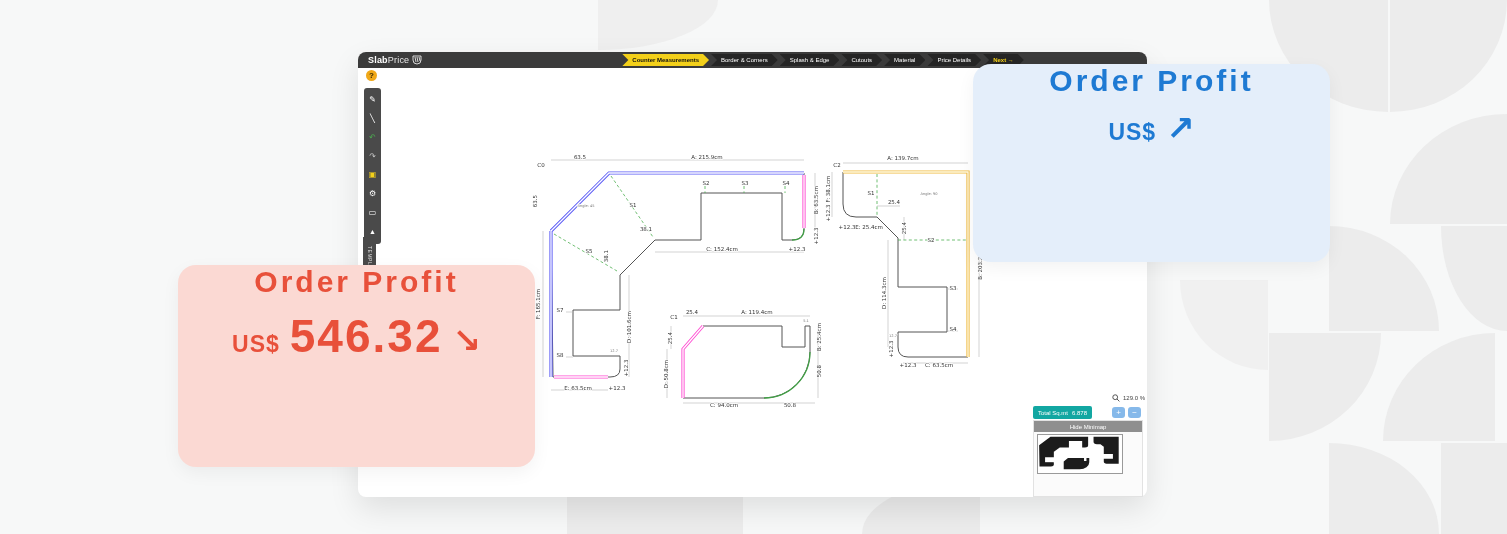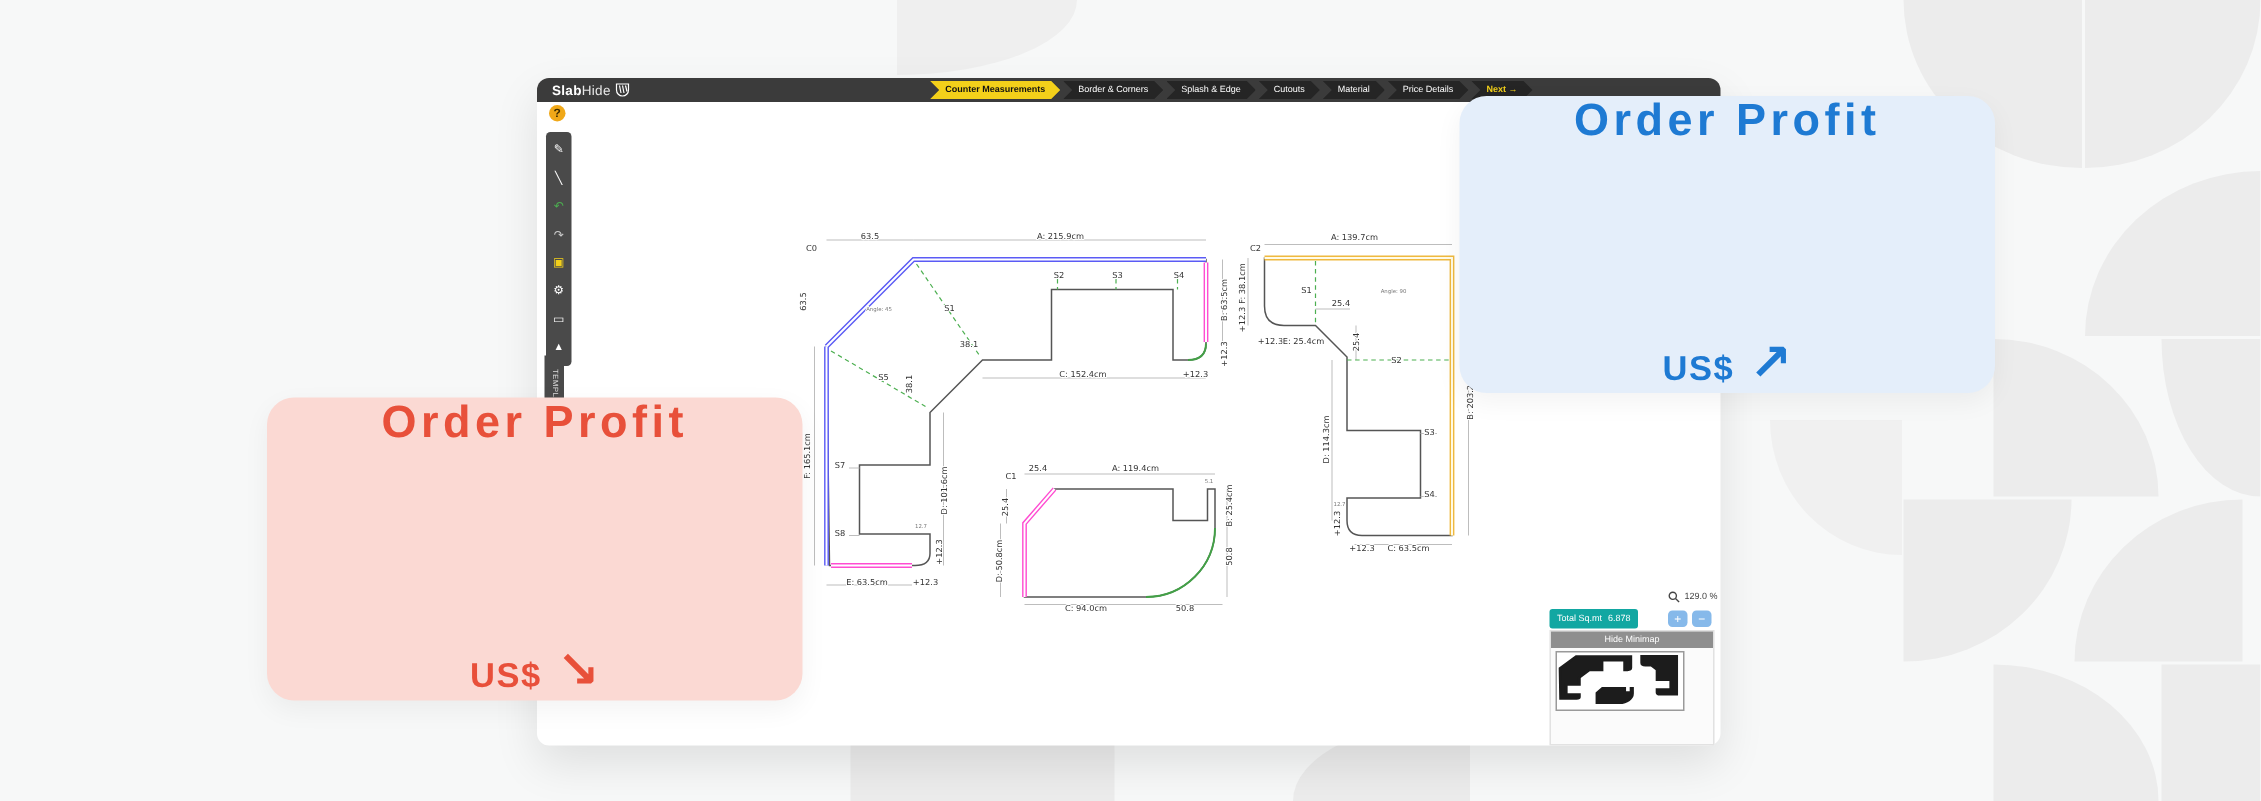--- a/index.html
+++ b/index.html
@@ -52,21 +52,21 @@
         border-radius:3px;color:#fff;font-size:8px;line-height:10px;text-align:center;padding:0;}
   .minimap{position:absolute;left:1033px;top:420px;width:110px;height:77px;background:#fbfbfb;
            border:1px solid #e2e2e2;box-sizing:border-box;}
   .mm-head{height:11px;background:#8f8f8f;color:#fff;font-size:6px;display:flex;
            align-items:center;justify-content:center;}
   .mm-box{position:absolute;left:3px;top:13px;width:84px;height:38px;background:#fff;
           border:1px solid #9a9a9a;}
 
   
   .card{position:absolute;border-radius:18px;display:flex;flex-direction:column;
-        align-items:center;justify-content:space-between;z-index:5;box-shadow:0 6px 18px rgba(0,0,0,.05);}
+        align-items:center;justify-content:flex-start;z-index:5;box-shadow:0 6px 18px rgba(0,0,0,.05);}
   .card .t1{font-size:30px;font-weight:bold;letter-spacing:3px;}
   .card .t2{display:flex;align-items:baseline;gap:10px;margin-top:10px;font-weight:bold;}
   .card .cur{font-size:23px;letter-spacing:1px;}
   .card .amt{font-size:46px;letter-spacing:2px;}
   .card .arr{font-size:34px;font-weight:bold;}
   .card.red{left:178px;top:265px;width:357px;height:202px;background:#fbd9d3;color:#e8503a;}
   .card.blue{left:973px;top:64px;width:357px;height:198px;background:#e4eefa;color:#1e7ad3;}
 </style>
 </head>
 <body>
@@ -85,21 +85,21 @@
   <div class="tile q-tr" style="left:1329px;top:443px;width:110px;height:91px;"></div>
   <div class="tile" style="left:1441px;top:443px;width:66px;height:91px;"></div>
   <div class="tile q-bl" style="left:1180px;top:280px;width:88px;height:90px;background:#f0f0f0;"></div>
 </div>
 
 <div class="app">
 
   <div class="topbar">
     <div class="logo">
       <b>Slab</b>
-        <span class="lt">Hide</span>
+        <span class="lt">Price</span>
       <svg width="10" height="10" viewBox="0 0 10 10">
         <path d="M1,1 L9,1 L9,5 A4,4 0 0 1 1,5 Z" fill="none" stroke="#fff" stroke-width="0.8"></path>
         <path d="M3,2 L4,7 M5,2 L6,7 M7,2 L8,6" stroke="#fff" stroke-width="0.8"></path>
       </svg>
     </div>
     <div class="nav">
       <div class="chev active">Counter Measurements</div>
       <div class="chev">Border &amp; Corners</div>
       <div class="chev">Splash &amp; Edge</div>
       <div class="chev">Cutouts</div>
@@ -240,20 +240,21 @@
       <use href="#shape-mid" fill="#1c1c1c" stroke="#1c1c1c" stroke-width="10"></use>
       <use href="#shape-right" fill="#1c1c1c" stroke="#1c1c1c" stroke-width="10"></use>
     </svg>
   </div>
 </div>
 
 <div class="card red">
   <div class="t1">Order Profit</div>
   <div class="t2">
     <span class="cur">US$</span>
+    <span class="amt">546.32</span>
     <span class="arr">↘</span>
   </div>
 </div>
 
 <div class="card blue">
   <div class="t1">Order Profit</div>
   <div class="t2">
     <span class="cur">US$</span>
     <span class="arr">↗</span>
   </div>

